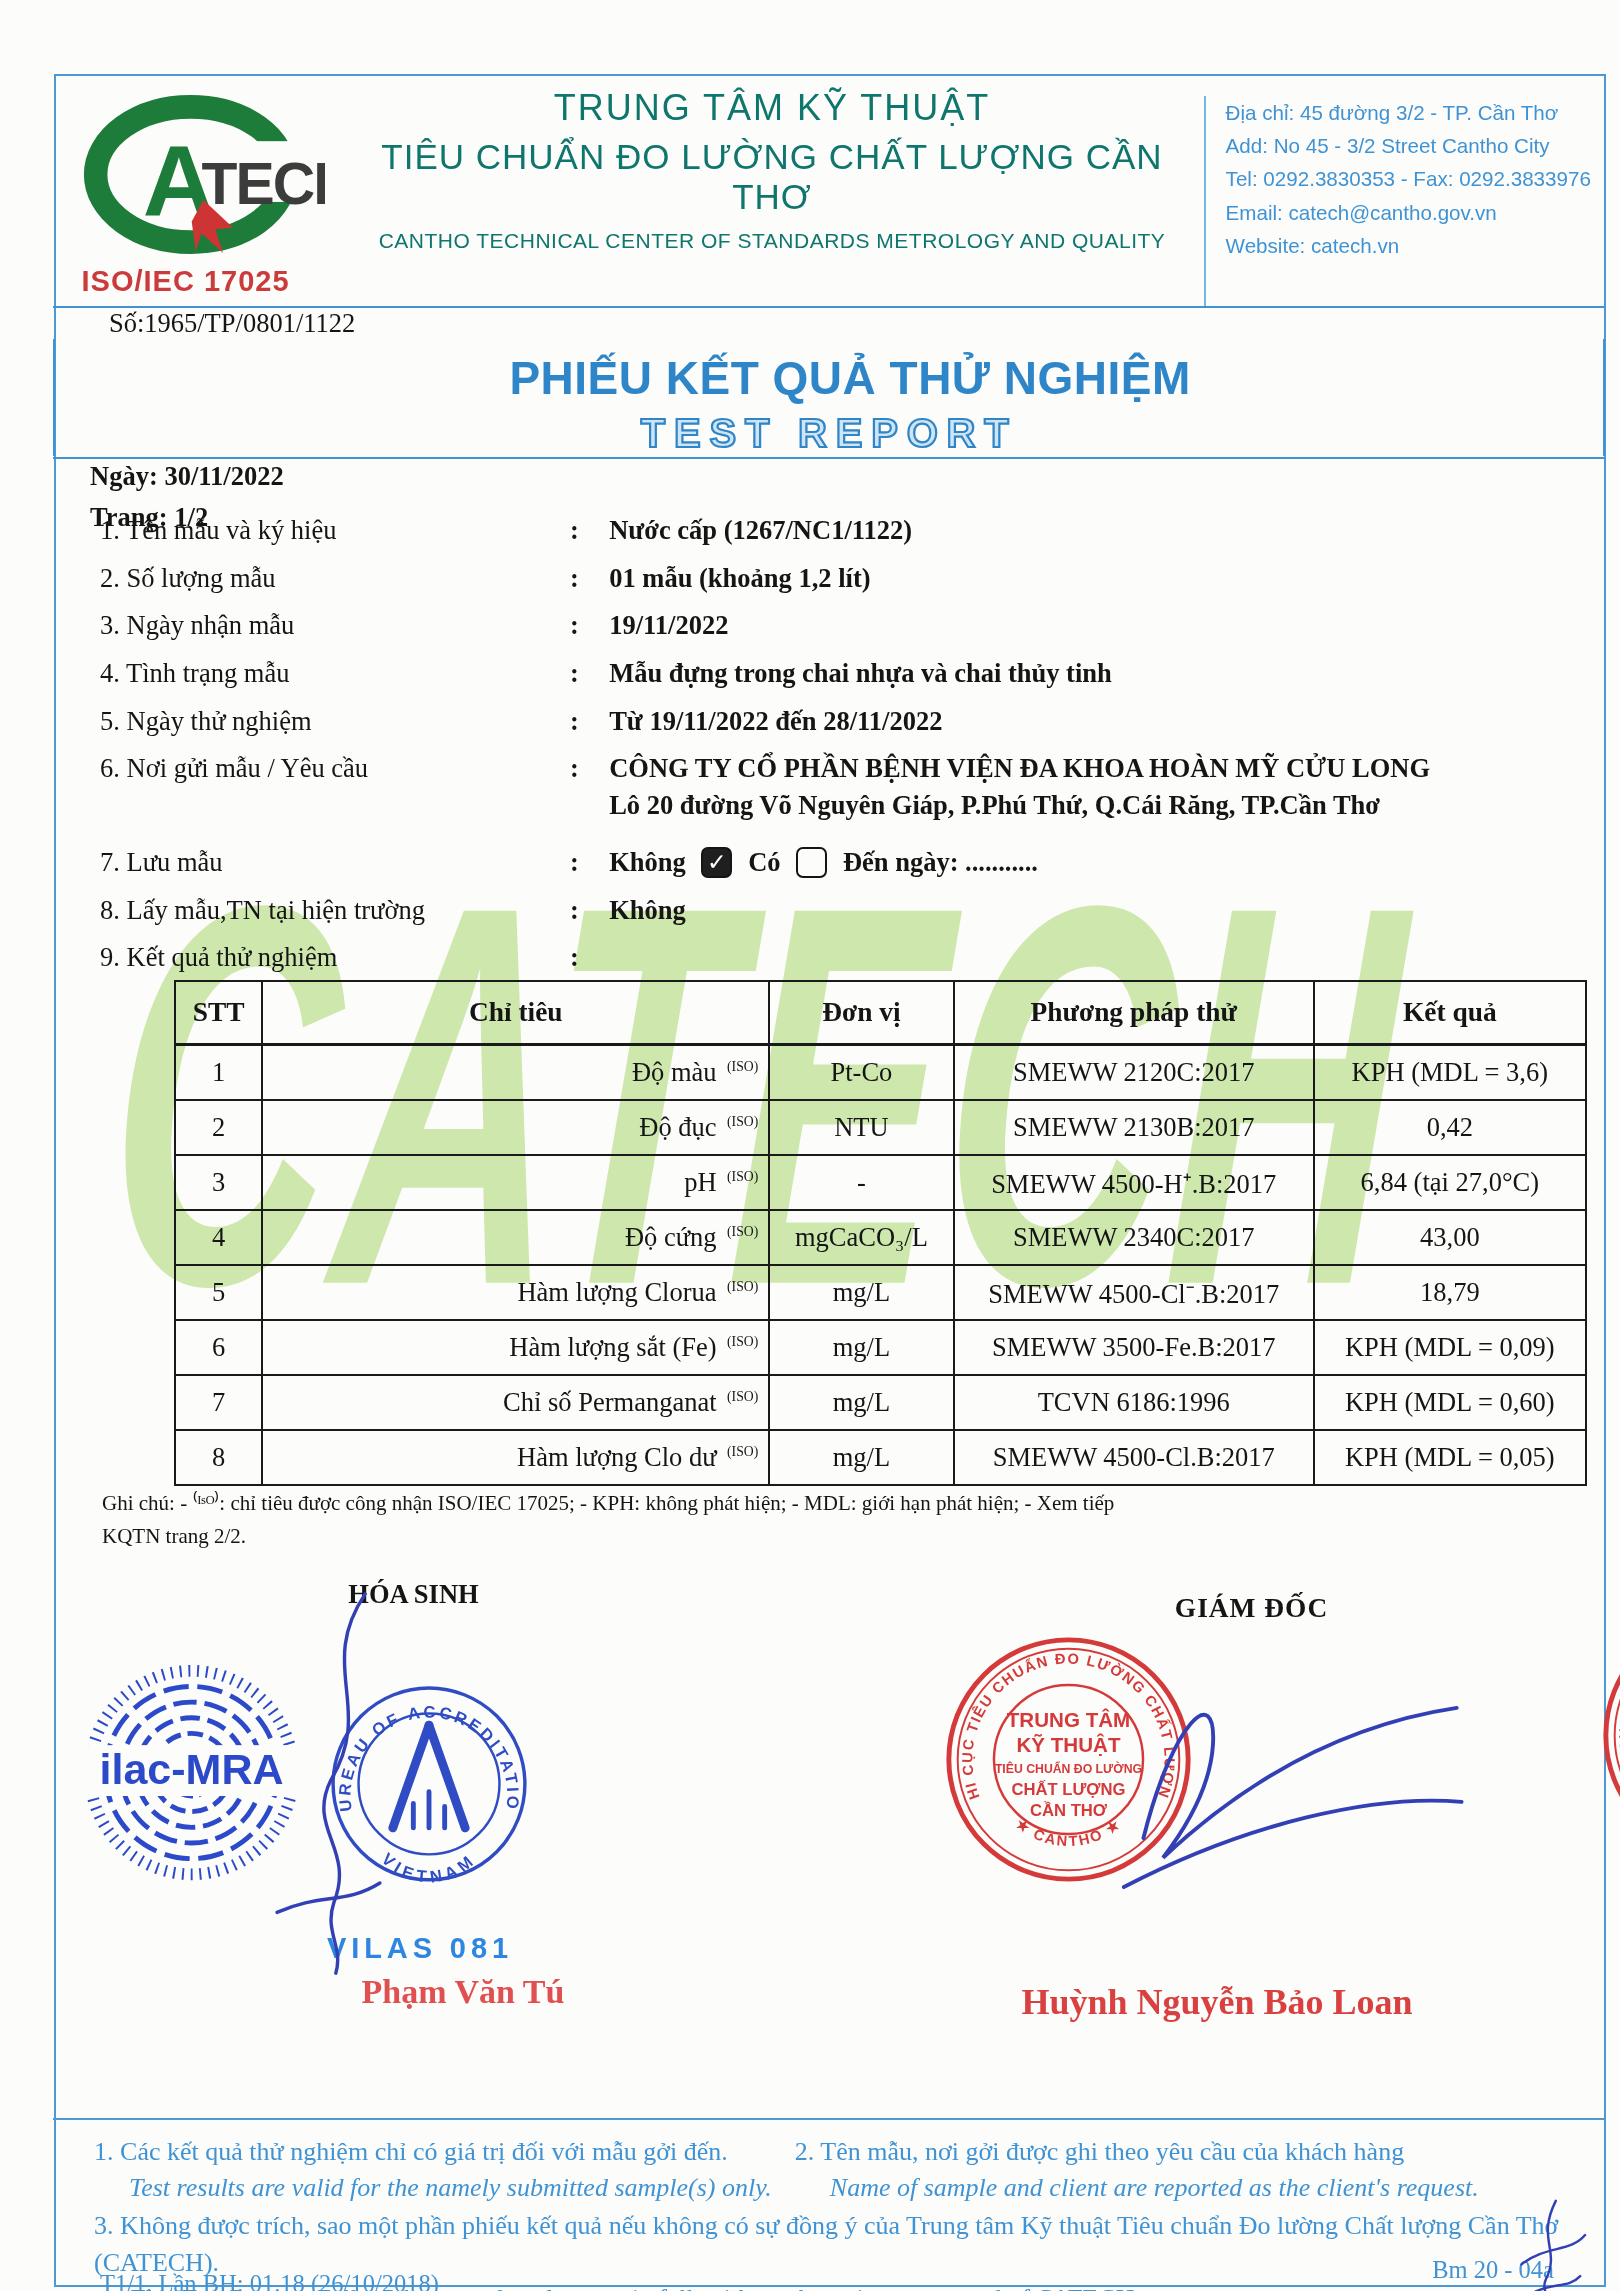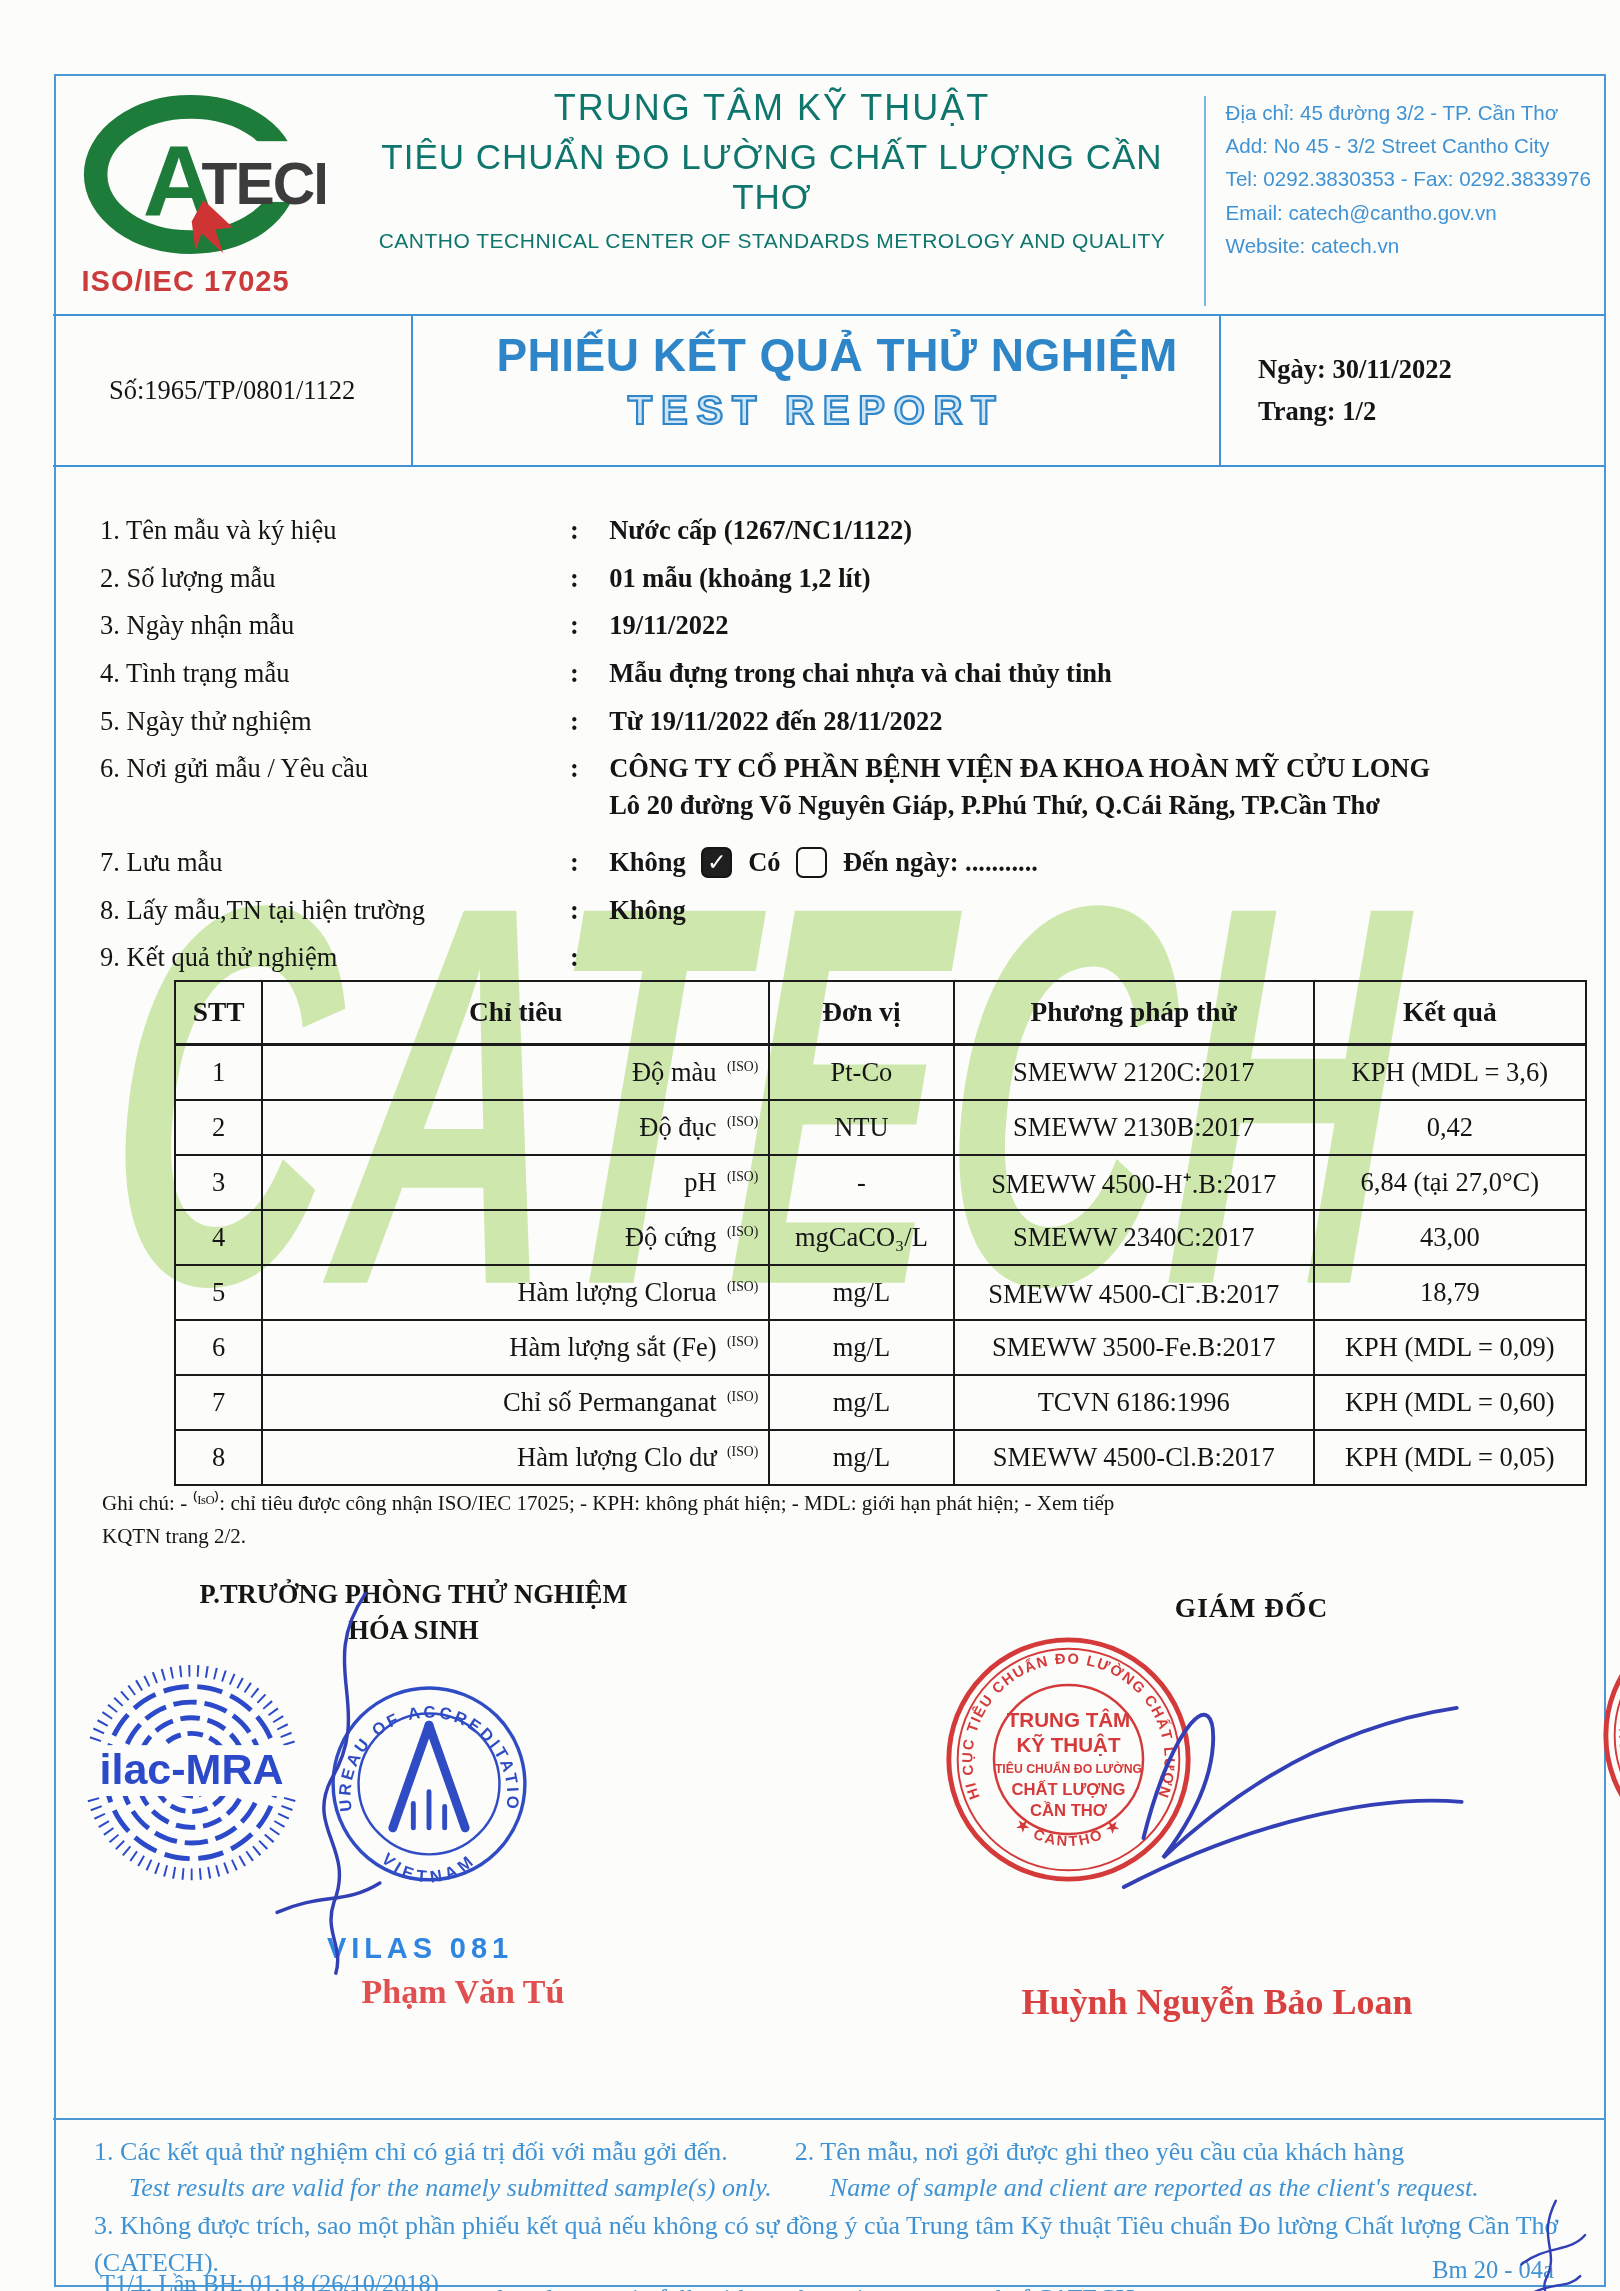--- a/index.html
+++ b/index.html
@@ -14,22 +14,22 @@
              color:#cb3b3b;letter-spacing:1px;margin:2px 0 0 3.9px;}
   .center-block{flex:1;text-align:center;padding-top:11px;
                 font-family:"Liberation Sans",sans-serif;color:#0f766e;font-weight:400;}
   .h-line1{font-size:36px;letter-spacing:2px;}
   .h-line2{font-size:35px;letter-spacing:1px;margin-top:7.8px;}
   .h-line3{font-size:21px;letter-spacing:0.5px;margin-top:12px;}
   .contact-block{width:400px;box-sizing:border-box;margin:19.6px 0 0 0;padding-left:19.6px;
                  border-left:2px solid #79b7e0;font-family:"Liberation Sans",sans-serif;
                  font-size:20.6px;color:#3f93d4;line-height:1.62;font-weight:500;}
   
-  .title-bar{position:absolute;left:-2.9px;top:238px;width:1552px;height:149px;display:flex;
-             border-top:2.9px solid #3f93d4;border-bottom:2.9px solid #3f93d4;box-sizing:content-box;}
+  .title-bar{position:absolute;left:-2.9px;top:230px;width:1552px;height:149px;display:flex;
+             border-top:2.9px solid #3f93d4;border-bottom:2.9px solid #3f93d4;box-sizing:content-box;flex-direction:column;}
   .tb-left{width:358px;display:flex;align-items:center;justify-content:center;font-size:26.5px;}
   .tb-center{flex:1;border-left:2.9px solid #3f93d4;border-right:2.9px solid #3f93d4;
              text-align:center;padding-top:11.8px;box-sizing:border-box;}
   .tb-right{width:384px;display:flex;flex-direction:column;justify-content:center;
             padding-left:37px;box-sizing:border-box;font-size:26.5px;font-weight:600;line-height:1.55;}
   .main-title{font-family:"Liberation Sans",sans-serif;font-weight:700;font-size:46px;
               color:#2e86c8;letter-spacing:0.5px;padding-left:42px;}
   .test-report{font-family:"Liberation Sans",sans-serif;font-weight:700;font-size:40px;
                letter-spacing:8.8px;color:#cfe4f4;-webkit-text-stroke:2.2px #2e86c8;margin-top:5.9px;}
   
@@ -276,21 +276,20 @@
       </table>
     </div>
 
     <div class="gnote">
       <div>Ghi chú: - ⁽ᴵˢᴼ⁾: chỉ tiêu được công nhận ISO/IEC 17025; - KPH: không phát hiện; - MDL: giới hạn phát hiện; - Xem tiếp</div>
       <div>KQTN trang 2/2.</div>
     </div>
 
     <div class="sigs">
       <div class="sig-title-left">
-        <div>P.TRƯỞNG PHÒNG THỬ NGHIỆM</div>
         <div>HÓA SINH</div>
       </div>
 
       <svg class="stamp-ilac" width="225" height="255" viewBox="0 0 230 260">
         <g stroke="#2b49c9" fill="none">
           <circle cx="112" cy="128" r="104" stroke-width="12" stroke-dasharray="2 7"></circle>
           <circle cx="112" cy="128" r="88" stroke-width="5" stroke-dasharray="26 9"></circle>
           <circle cx="112" cy="128" r="72" stroke-width="5" stroke-dasharray="24 8"></circle>
           <circle cx="112" cy="128" r="56" stroke-width="5" stroke-dasharray="20 8"></circle>
           <circle cx="112" cy="128" r="40" stroke-width="5" stroke-dasharray="16 7"></circle>

